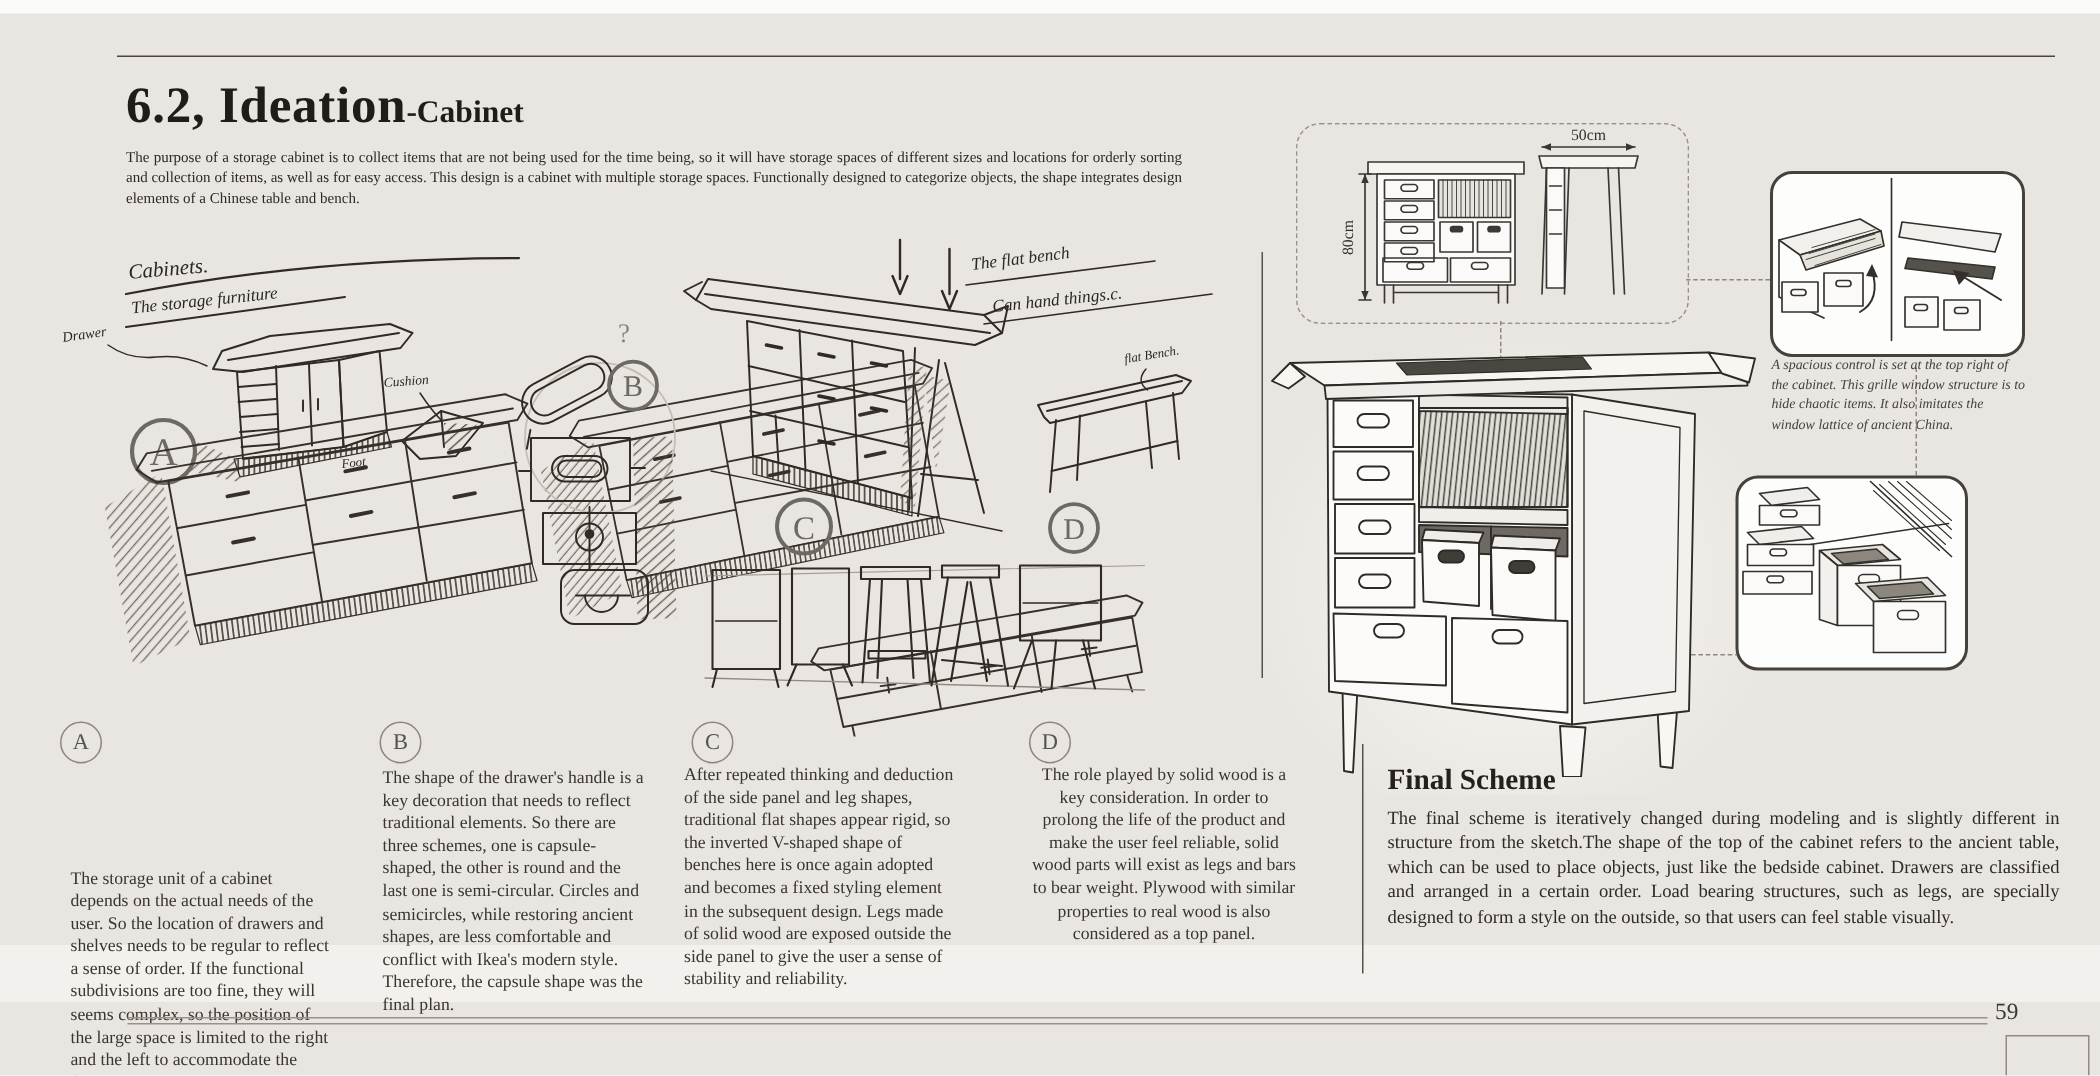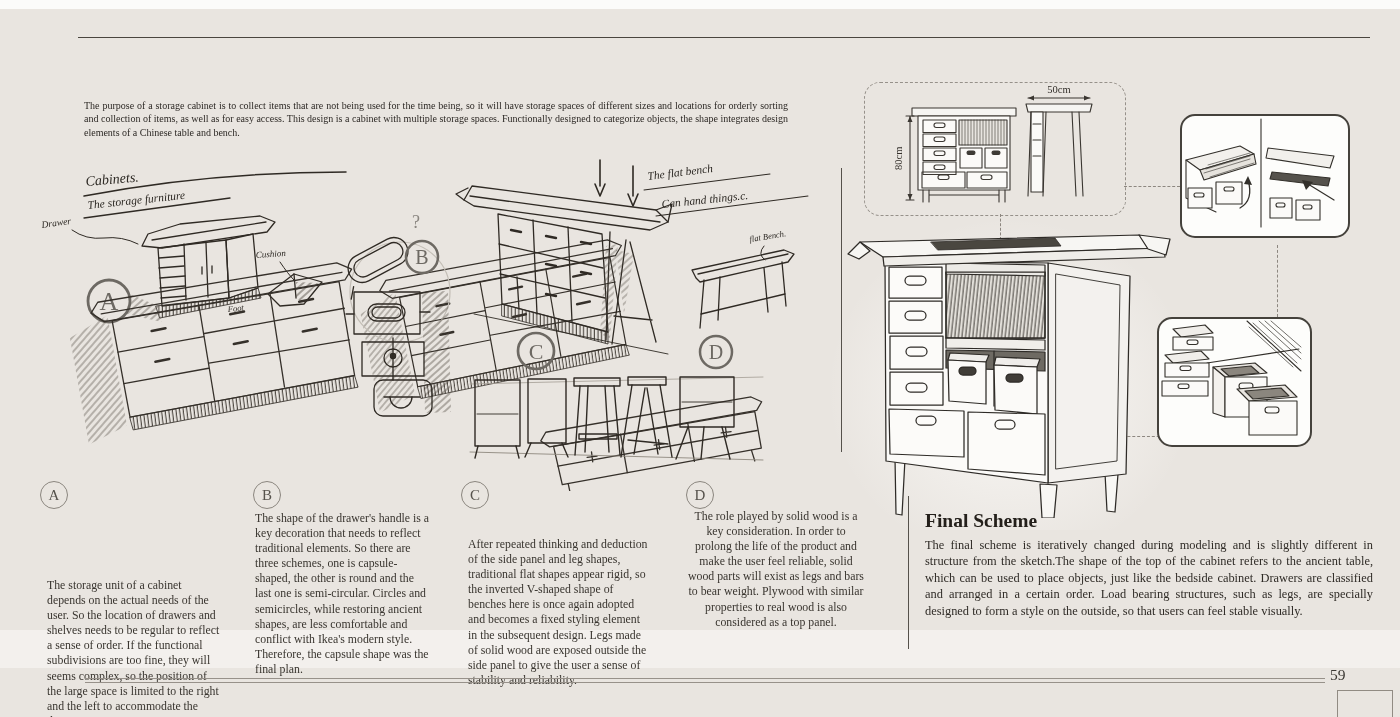--- a/index.html
+++ b/index.html
@@ -27,38 +27,41 @@
   #callout1{left:1180px;top:114px;width:166px;height:120px;}
   #callout2{left:1157px;top:317px;width:151px;height:126px;}
   .caption{font-style:italic;font-size:9.3px;line-height:1.42;color:#46423c;}
   #caption1{left:1181px;top:238px;width:170px;}
   #caption2{left:1161px;top:447px;width:162px;}
   .letter-circle{width:26px;height:26px;border:1.6px solid #8b867f;border-radius:50%;
      display:flex;align-items:center;justify-content:center;font-size:15px;color:#56524c;background:transparent;}
   .ann-text{font-size:11.8px;line-height:1.28;color:#39352f;}
   #annA-c{left:40px;top:481px;} #annA-t{left:47px;top:534px;width:174px;margin-top:44px;}
   #annB-c{left:253px;top:481px;} #annB-t{left:255px;top:511px;width:176px;}
-  #annC-c{left:461px;top:481px;} #annC-t{left:468px;top:509px;width:184px;margin-top:28px;}
+  #annC-c{left:461px;top:481px;} #annC-t{left:456px;top:509px;width:184px;}
   #annD-c{left:686px;top:481px;} #annD-t{left:688px;top:509px;width:176px;text-align:center;}
   #final-title{left:925px;top:510px;font-size:19.5px;font-weight:700;color:#24201b;}
   #final-text{left:925px;top:537px;width:448px;font-size:12.4px;line-height:1.32;text-align:justify;color:#2f2b26;}
   #footer-rule{left:85px;top:678px;width:1240px;height:3px;border-top:1.2px solid #97918a;border-bottom:1.2px solid #97918a;}
   #page-number{left:1330px;top:666px;font-size:15.5px;color:#3b3833;}
   #corner-box{left:1337px;top:690px;width:54px;height:40px;border:1.6px solid #918b83;}
 </style>
 </head>
 <body>
 
 <div id="canvas">
 
   <div class="abs" id="top-white"></div>
   <div class="abs" id="floor-band"></div>
   <div class="abs" id="render-glow"></div>
   <div class="abs" id="top-rule"></div>
 
+  <div class="abs" id="page-title">
+    <span class="t-main">6.2, Ideation</span><span class="t-sub">-Cabinet</span>
+  </div>
 
   <div class="abs" id="intro">The purpose of a storage cabinet is to collect items that are not being used for the time being, so it will have storage spaces of different sizes and locations for orderly sorting and collection of items, as well as for easy access. This design is a cabinet with multiple storage spaces. Functionally designed to categorize objects, the shape integrates design elements of a Chinese table and bench.</div>
 
   <svg class="abs" style="left:28px;top:146px;" width="812" height="345" viewBox="0 0 812 345">
     <defs>
       <pattern id="hatchA" width="5" height="5" patternUnits="userSpaceOnUse" patternTransform="rotate(48)">
         <line x1="1" y1="0" x2="1" y2="5" stroke="#4d463e" stroke-width="0.9"></line>
       </pattern>
       <pattern id="fringeA" width="3.6" height="12" patternUnits="userSpaceOnUse">
         <line x1="1.2" y1="0" x2="1.2" y2="12" stroke="#39342d" stroke-width="1"></line>
@@ -405,20 +408,21 @@
           <line x1="152" y1="84" x2="126" y2="68" stroke-width="1.3"></line>
           <path d="M124,74 L120,64 L131,66 Z" fill="#33302b" stroke="none"></path>
           <rect x="88" y="82" width="22" height="20" fill="#fbfaf8"></rect>
           <rect x="94" y="87" width="9" height="4" rx="2"></rect>
           <rect x="114" y="84" width="24" height="20" fill="#fbfaf8"></rect>
           <rect x="121" y="89" width="9" height="4" rx="2"></rect>
         </g>
       </g>
     </svg>
   </div>
+  <div class="abs caption" id="caption1">A spacious control is set at the top right of the cabinet. This grille window structure is to hide chaotic items. It also imitates the window lattice of ancient China.</div>
 
   <div class="abs callout" id="callout2">
     <svg width="145" height="120" viewBox="0 0 145 120">
       <g stroke="#33302b" stroke-width="1.1" fill="none" stroke-linecap="round" stroke-linejoin="round">
         <g stroke-width="0.7">
           <path d="M94,4 L138,44 M100,2 L142,40 M106,2 L142,34 M112,2 L142,28 M90,8 L134,48"></path>
           <path d="M88,2 L142,52" stroke-width="1.1"></path>
         </g>
         <line x1="48" y1="44" x2="140" y2="30"></line>
         <g>

